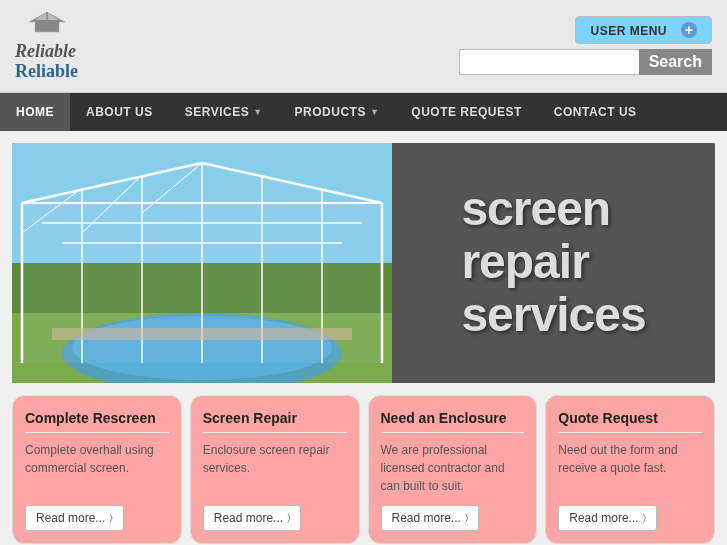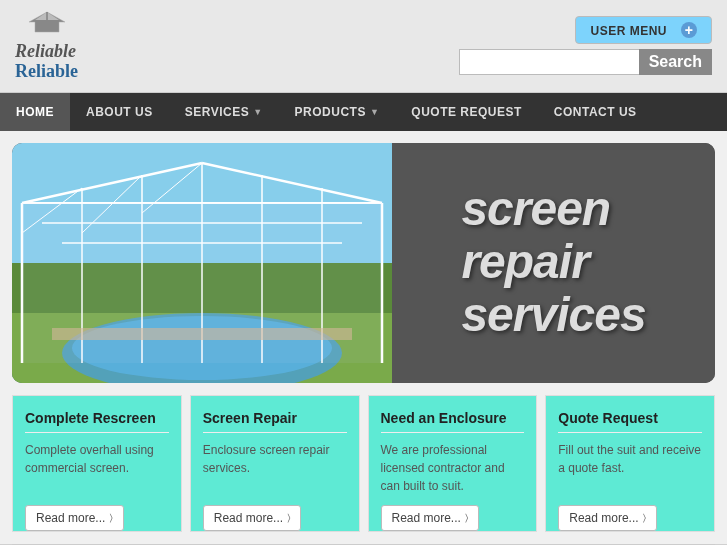--- a/index.html
+++ b/index.html
@@ -121,24 +121,23 @@
     
     .main {
       background: #f0f0f0;
       padding: 12px;
     }
 
     
     .hero {
       display: flex;
       background: #444;
-      border-radius: 10px;
+      border-radius: 2px;
       overflow: hidden;
       margin-bottom: 12px;
-      font-style: italic;
     }
     .hero-image {
       width: 380px;
       height: 240px;
       flex-shrink: 0;
       position: relative;
       overflow: hidden;
     }
     
     .hero-image svg {
@@ -163,24 +162,24 @@
       letter-spacing: -1px;
     }
 
     
     .cards {
       display: flex;
       gap: 8px;
     }
     .card {
       flex: 1;
-      background: #5eead4;
+      background: #fca5a5;
       border: 1px solid #ddd;
-      border-radius: 0;
-      padding: 14px 12px 0;
+      border-radius: 12px;
+      padding: 14px 12px 12px;
       display: flex;
       flex-direction: column;
     }
     .card-title {
       font-size: 14px;
       font-weight: bold;
       color: #222;
       margin-bottom: 8px;
       padding-bottom: 6px;
       border-bottom: 1px solid #eee;
@@ -361,21 +360,21 @@
       <div class="card-title">Need an Enclosure</div>
       <div class="card-text">We are professional licensed contractor and can built to suit.</div>
       <button class="read-more-btn">
         <span>Read more...</span>
         <span class="read-more-arrow">〉</span>
       </button>
     </div>
 
     <div class="card">
       <div class="card-title">Quote Request</div>
-      <div class="card-text">Fill out the suit and receive a quote fast.</div>
+      <div class="card-text">Need out the form and receive a quote fast.</div>
       <button class="read-more-btn">
         <span>Read more...</span>
         <span class="read-more-arrow">〉</span>
       </button>
     </div>
 
   </div>
 </div>
 
 <div class="divider"></div>

